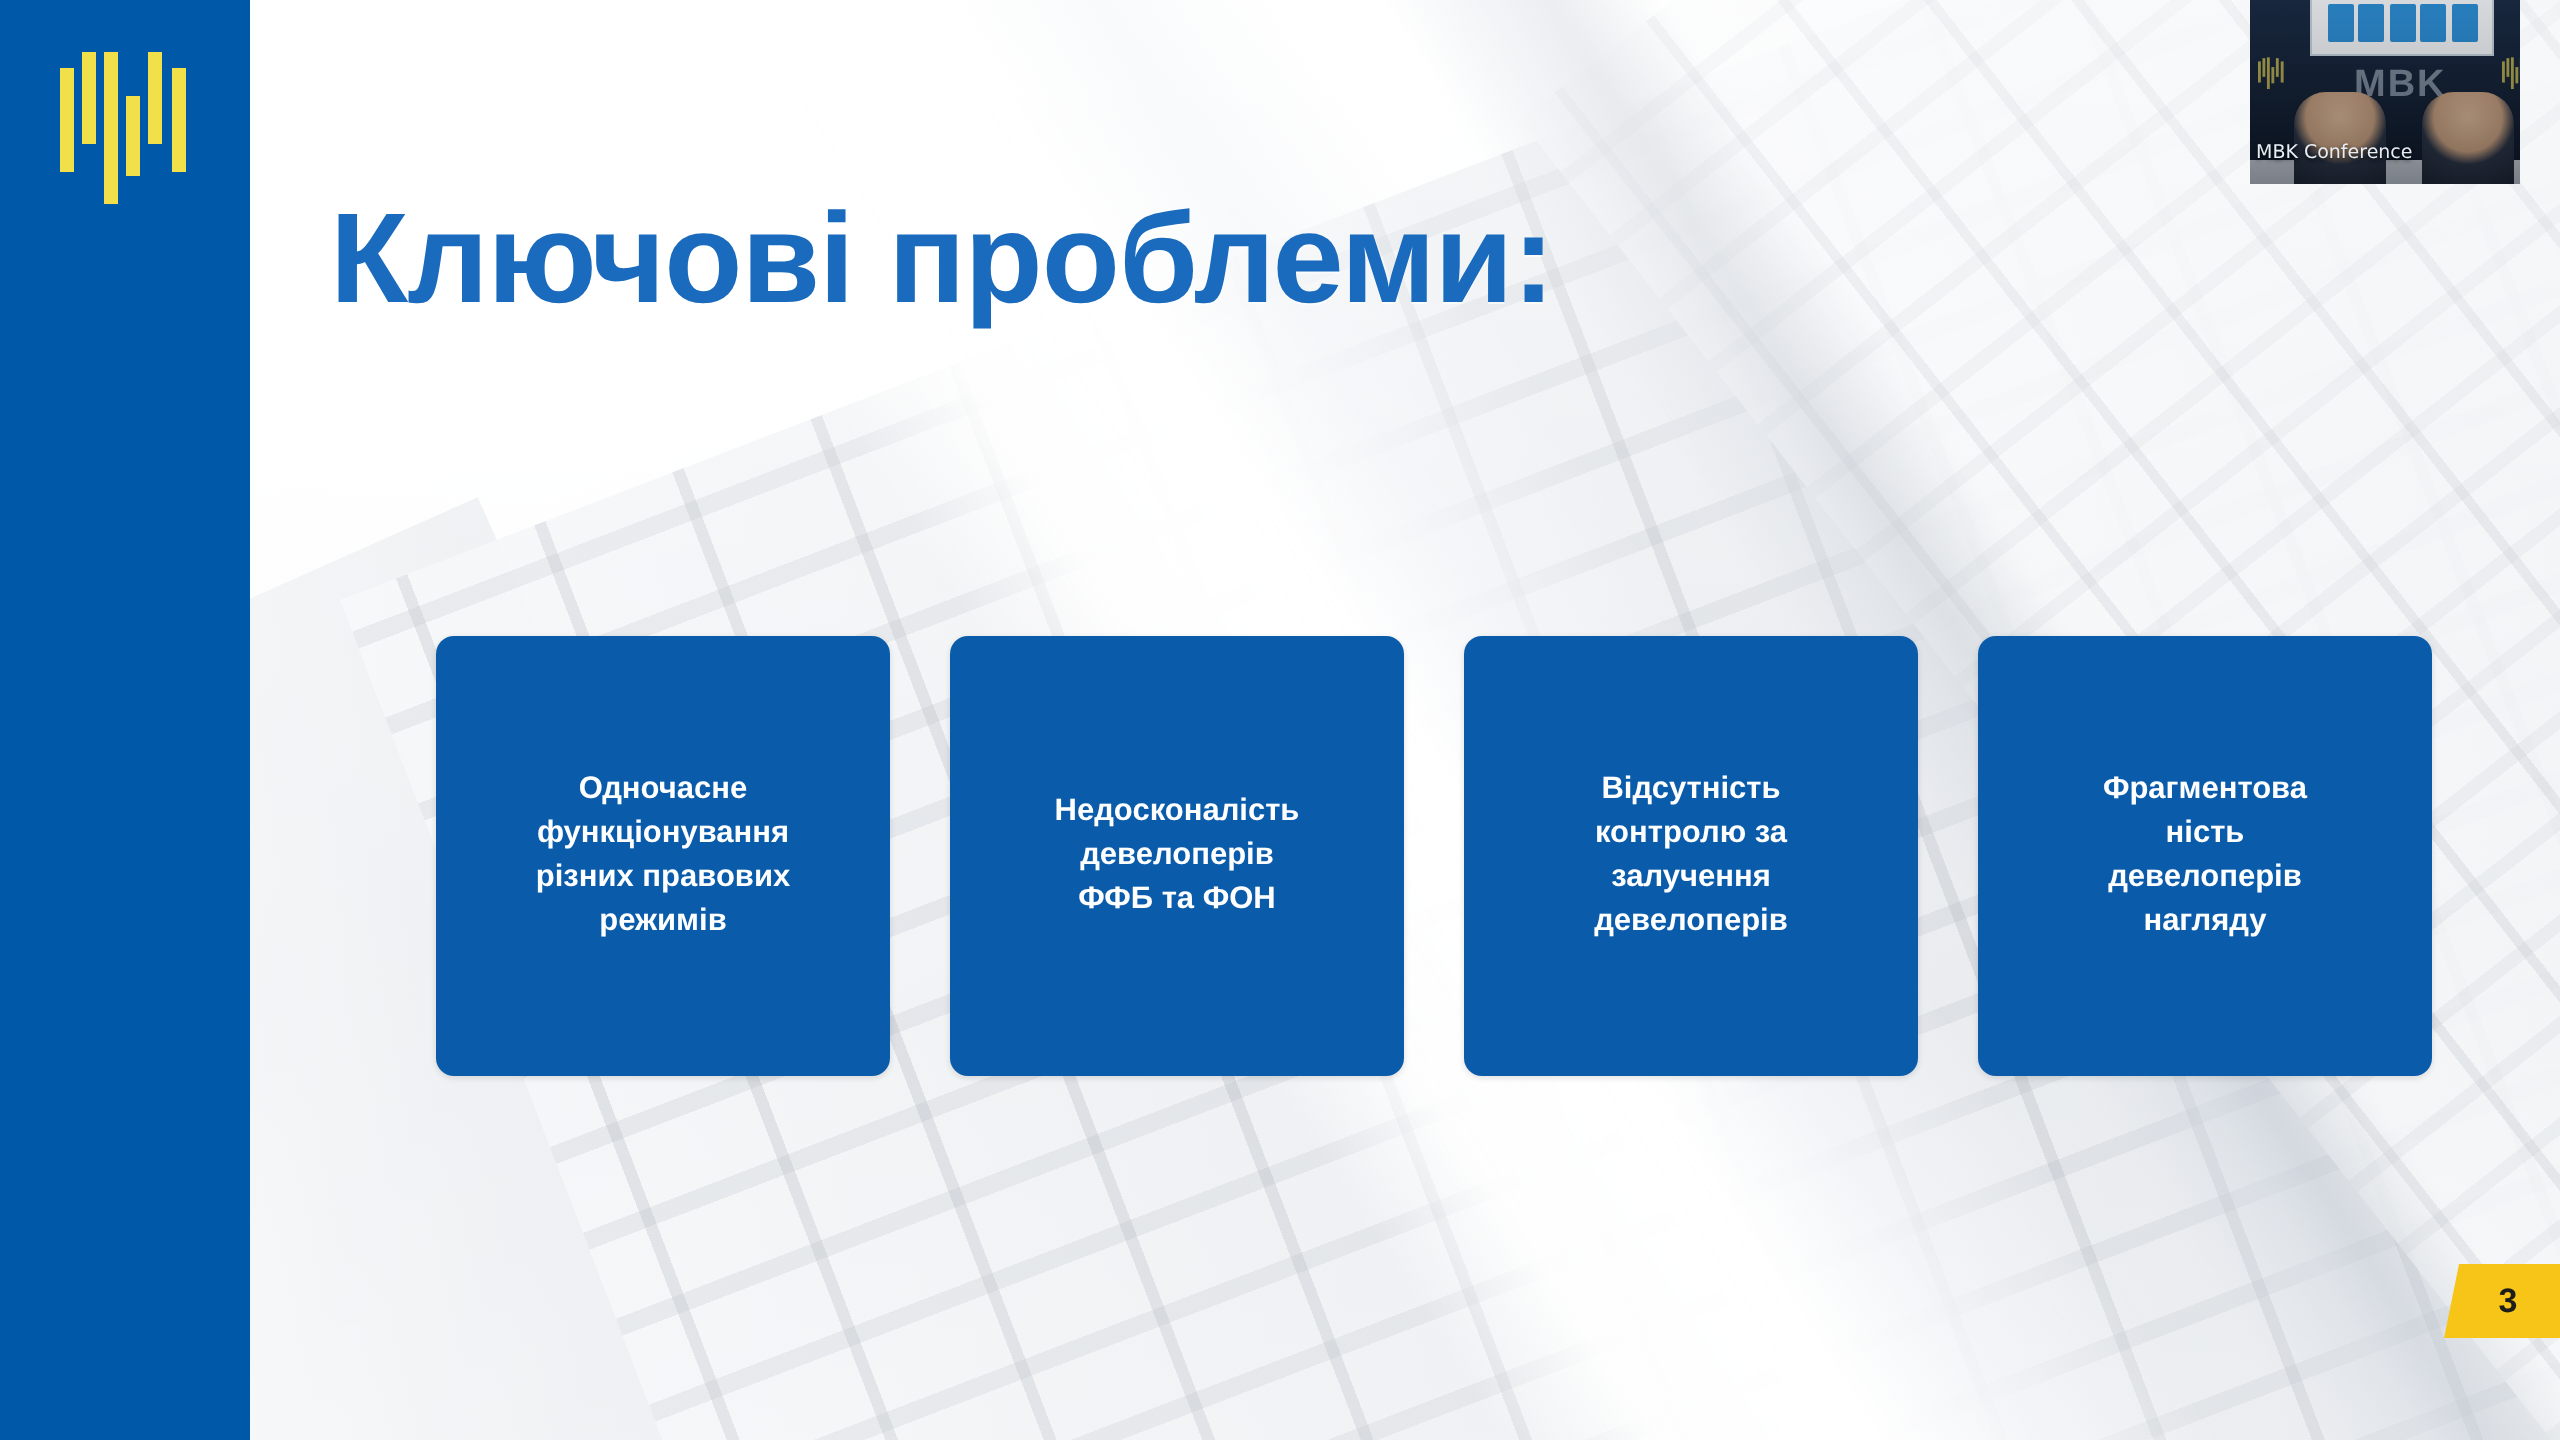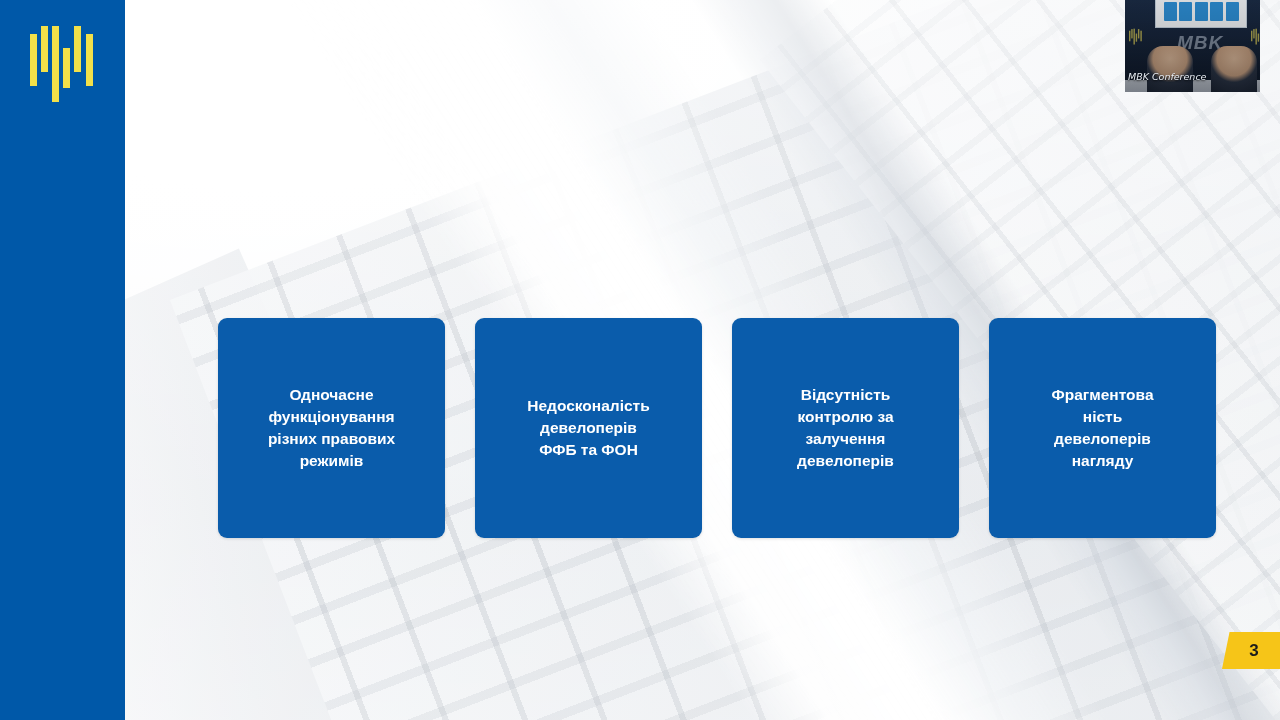--- a/index.html
+++ b/index.html
@@ -193,21 +193,20 @@
     padding-left:6px;
   }
 
   
   .video-pip {
     position:absolute;
     left:1125px; top:0;
     width:135px; height:92px;
     overflow:hidden;
     background:#121b2b;
-    font-style:italic;
   }
   .pip-backdrop {
     position:absolute; inset:0;
     background:linear-gradient(180deg,#1b2c46 0%, #16243a 45%, #0e1828 100%);
   }
   .pip-trident {
     position:absolute;
     width:13px; height:22px;
     top:26px;
     opacity:0.75;
@@ -291,20 +290,21 @@
         <rect x="11" y="0" width="7" height="46"></rect>
         <rect x="22" y="-2" width="7" height="78"></rect>
         <rect x="33" y="22" width="7" height="40"></rect>
         <rect x="44" y="0" width="7" height="46"></rect>
         <rect x="56" y="8" width="7" height="52"></rect>
         <rect x="33" y="22" width="7" height="12"></rect>
       </g>
     </svg>
   </div>
 
+  <div class="title">Ключові проблеми:</div>
 
   <div class="cards">
     <div class="card">
       <div class="card-text">Одночасне
 функціонування
 різних правових
 режимів</div>
     </div>
     <div class="card">
       <div class="card-text">Недосконалість

